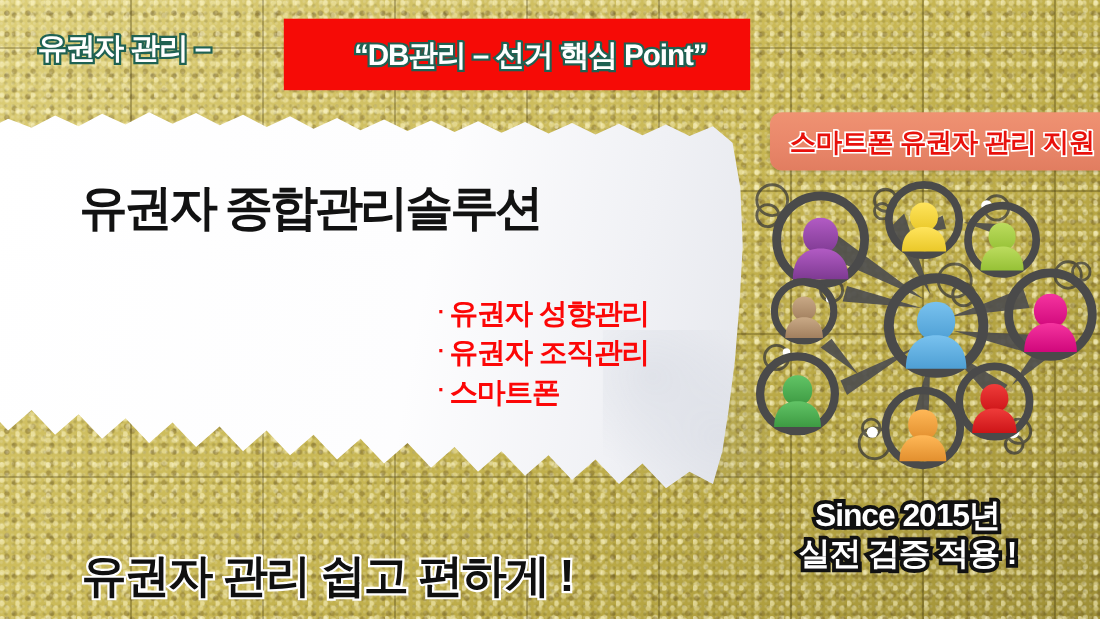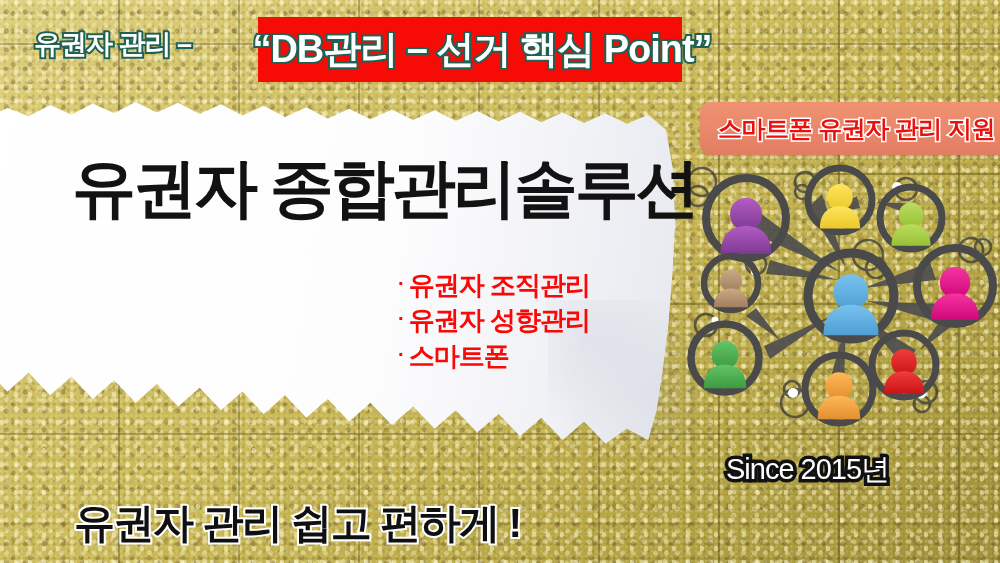--- a/index.html
+++ b/index.html
@@ -85,43 +85,43 @@
     paint-order:stroke fill;
     white-space:nowrap;z-index:8;
   }
   #red-banner{
     position:absolute;left:258px;top:17px;width:424px;height:65px;
     background:#f60b06;z-index:7;
   }
   #red-banner-text{
     position:absolute;left:0;top:0;width:448px;height:65px;
     display:flex;align-items:center;justify-content:center;
-    font-size:38px;font-weight:bold;letter-spacing:-1px;color:#ffffff;
+    font-size:27px;font-weight:bold;letter-spacing:-1px;color:#ffffff;
     -webkit-text-stroke:4px #1f6152;paint-order:stroke fill;
     white-space:nowrap;
     border-radius:13px;
   }
   
   #smartphone-badge{
     position:absolute;left:700px;top:102px;width:318px;height:53px;
     background:linear-gradient(180deg,#ef9272 0%,#e9876a 55%,#e17d60 100%);
     border-radius:11px;z-index:9;
     box-shadow:0 1px 3px rgba(0,0,0,.25);
   }
   #smartphone-badge-text{
     position:absolute;inset:0;display:flex;align-items:center;
     padding-left:18px;box-sizing:border-box;
     font-size:24px;font-weight:bold;letter-spacing:-0.5px;color:#e8110c;
     -webkit-text-stroke:3px #ffffff;paint-order:stroke fill;
     white-space:nowrap;
   }
   
   #main-title{
-    position:absolute;left:72px;top:156px;z-index:10;
-    font-size:64px;font-weight:bold;line-height:1.0;letter-spacing:-3px;
+    position:absolute;left:72px;top:168px;z-index:10;
+    font-size:44px;font-weight:bold;line-height:1.0;letter-spacing:-3px;
     color:#121212;white-space:nowrap;
   }
   #main-subtitle{
     position:absolute;left:68px;top:252px;z-index:10;
     font-size:50px;font-weight:bold;line-height:1.0;letter-spacing:-2px;
     color:#121212;white-space:nowrap;
   }
   
   #feature-list{
     position:absolute;left:398px;top:268px;z-index:10;
@@ -135,21 +135,21 @@
   
   #bottom-slogan{
     position:absolute;left:74px;top:496px;z-index:11;
     font-size:41px;font-weight:bold;letter-spacing:-1.5px;color:#101010;
     -webkit-text-stroke:4px #ffffff;paint-order:stroke fill;
     white-space:nowrap;
   }
   
   #since-badge{position:absolute;left:726px;top:452px;z-index:11;text-align:center;}
   #since-badge div{
-    font-size:29px;font-weight:normal;letter-spacing:-1px;line-height:1.22;
+    font-size:29px;font-weight:bold;letter-spacing:-1px;line-height:1.22;
     color:#ffffff;-webkit-text-stroke:7px #111111;paint-order:stroke fill;
     white-space:nowrap;
     text-align:center;
   }
   
   #network-graphic{position:absolute;left:668px;top:150px;z-index:6;}
 </style>
 </head>
 <body>
 
@@ -312,29 +312,30 @@
   </div>
 
   <div id="smartphone-badge">
     <div id="smartphone-badge-text">스마트폰 유권자 관리 지원 !</div>
   </div>
 
   <div id="main-title">유권자 종합관리솔루션</div>
 
   <ul id="feature-list">
     <li>
-      <span class="dot">·</span><span>유권자 조직관리</span>
+      <span class="dot">·</span><span>유권자 성향관리</span>
     </li>
     <li>
-      <span class="dot">·</span><span>유권자 성향관리</span>
+      <span class="dot">·</span><span>유권자 조직관리</span>
     </li>
     <li>
       <span class="dot">·</span><span>스마트폰</span>
     </li>
   </ul>
 
   <div id="bottom-slogan">유권자 관리 쉽고 편하게 !</div>
 
   <div id="since-badge">
     <div>Since 2015년</div>
+    <div>실전 검증 적용 !</div>
   </div>
 
 </div>
 
 </body></html>

